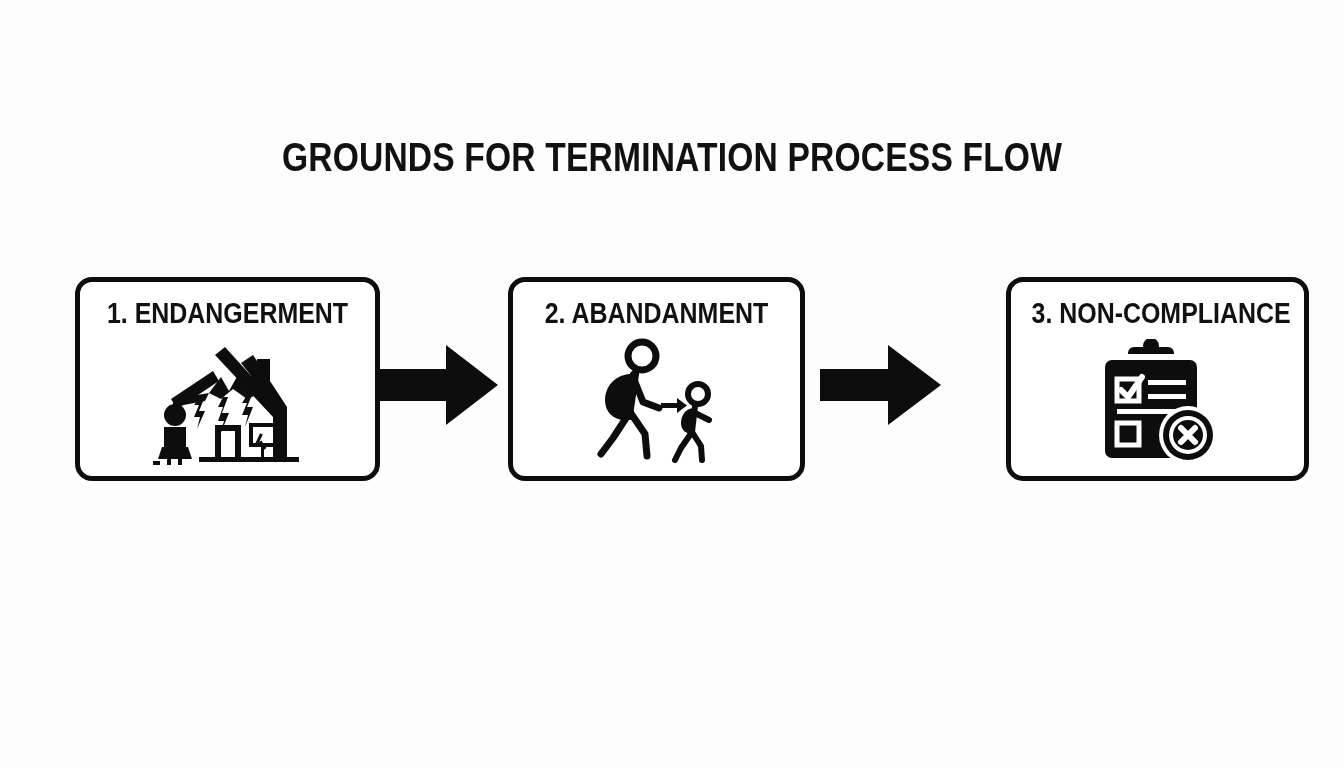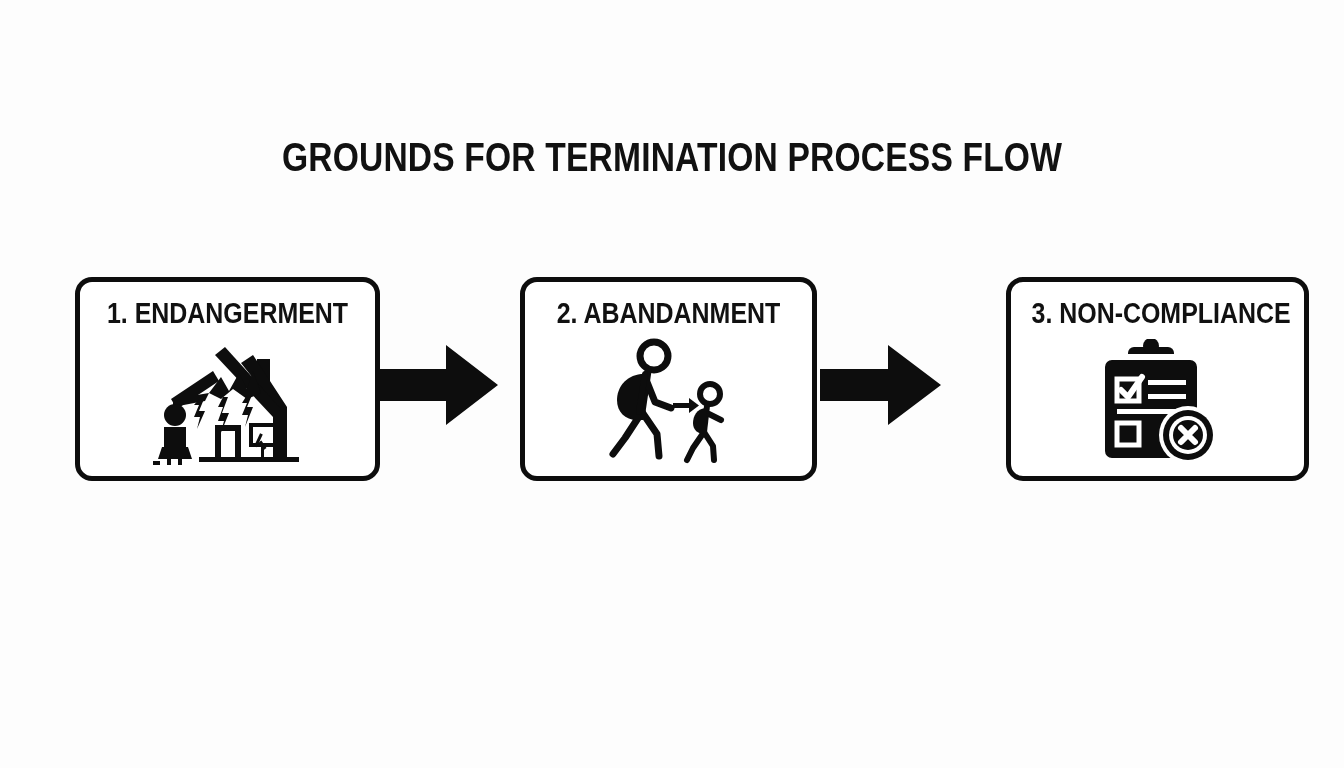--- a/index.html
+++ b/index.html
@@ -46,21 +46,21 @@
   .step-box {
     position: absolute;
     top: 277px;
     height: 204px;
     box-sizing: border-box;
     background: #ffffff;
     border: 5px solid #0d0d0d;
     border-radius: 17px;
   }
   #step-box-1 { left: 75px;  width: 305px; }
-  #step-box-2 { left: 520px; width: 297px; }
+  #step-box-2 { left: 508px; width: 297px; }
   #step-box-3 { left: 962px; width: 303px; margin-left: 44px; }
 
   .step-label {
     position: absolute;
     top: 14px;
     left: 0;
     width: 100%;
     text-align: center;
     font-family: "Liberation Sans", sans-serif;
     font-weight: bold;

